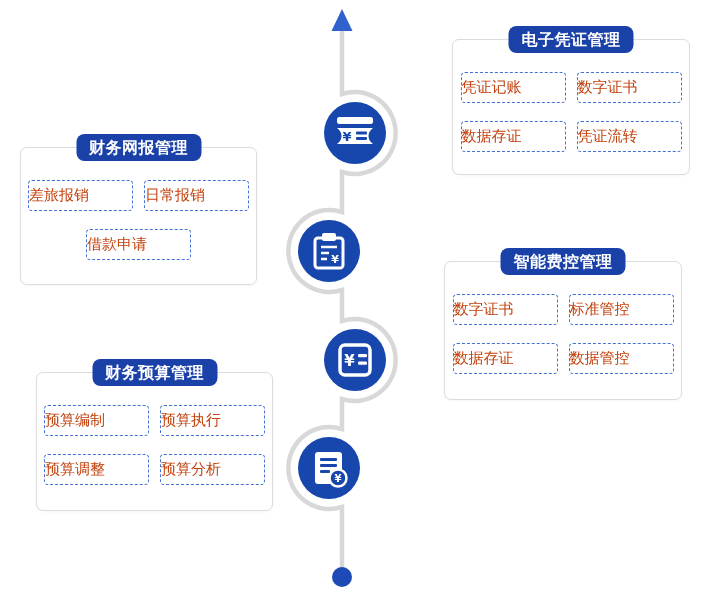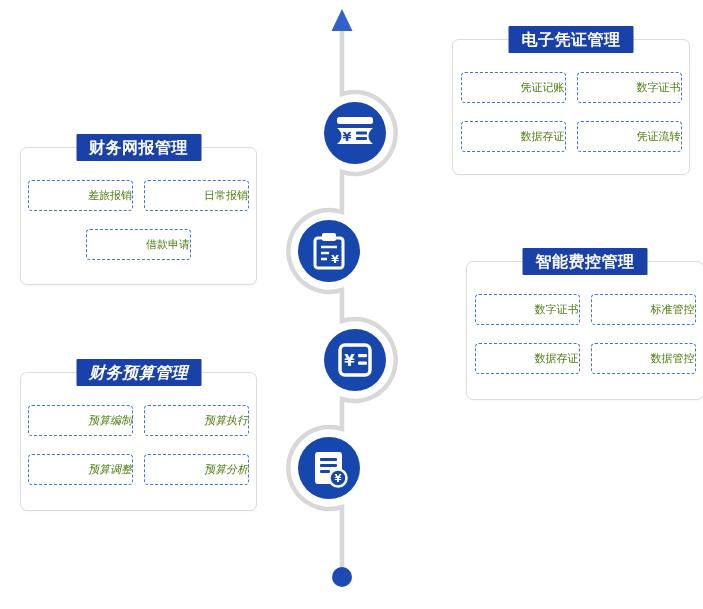--- a/index.html
+++ b/index.html
@@ -22,48 +22,48 @@
     position:absolute;
     top:-14px;left:50%;
     transform:translateX(-50%);
     background:#1a41a8;
     color:#ffffff;
     font-size:16px;
     font-weight:bold;
     line-height:27px;
     height:27px;
     padding:0 13px;
-    border-radius:1px;
+    border-radius:8px;
     white-space:nowrap;
     letter-spacing:0.5px;
   }
   .card-items{
     position:absolute;
     top:32px;left:7px;right:7px;
     display:flex;
     flex-wrap:wrap;
     justify-content:center;
     gap:18px 11px;
   }
   .chip{
     box-sizing:border-box;
     width:105px;height:31px;
     border:1.5px dashed #4472d6;
     border-radius:4px;
-    color:#4d7c0f;
-    font-size:11px;
+    color:#c2410c;
+    font-size:15px;
     line-height:28px;
-    text-align:right;
+    text-align:left;
     background:#ffffff;
     white-space:nowrap;
   }
   .card-left-top   {left:20px; top:147px; width:235px; height:136px;}
-  .card-left-bottom{left:20px; top:372px; width:235px; height:137px;font-style:italic;}
+  .card-left-bottom{left:36px; top:372px; width:235px; height:137px;}
   .card-right-top  {left:452px;top:39px;  width:236px; height:134px;}
-  .card-right-bottom{left:466px;top:261px;width:236px; height:137px;}
+  .card-right-bottom{left:444px;top:261px;width:236px; height:137px;}
   .icon-accent{fill:#1747ad;}
   .icon-white{fill:#ffffff;}
   .icon-text{font-family:"DejaVu Sans",sans-serif;font-weight:bold;fill:#ffffff;}
   .icon-text-blue{font-family:"DejaVu Sans",sans-serif;font-weight:bold;fill:#1747ad;}
 </style>
 </head>
 <body>
 
 <div class="stage">
 

